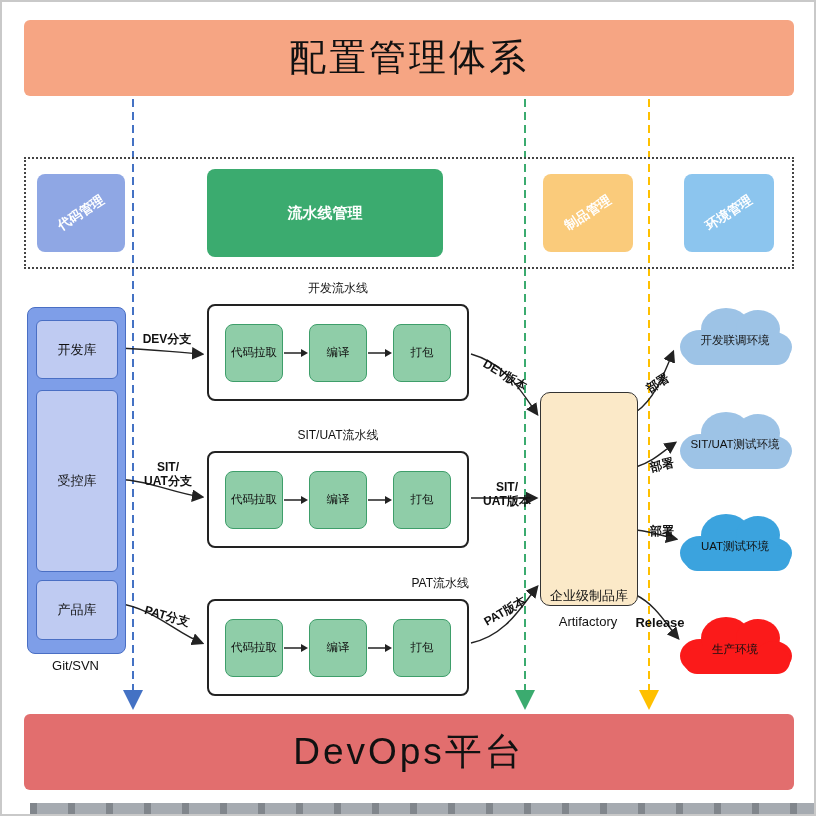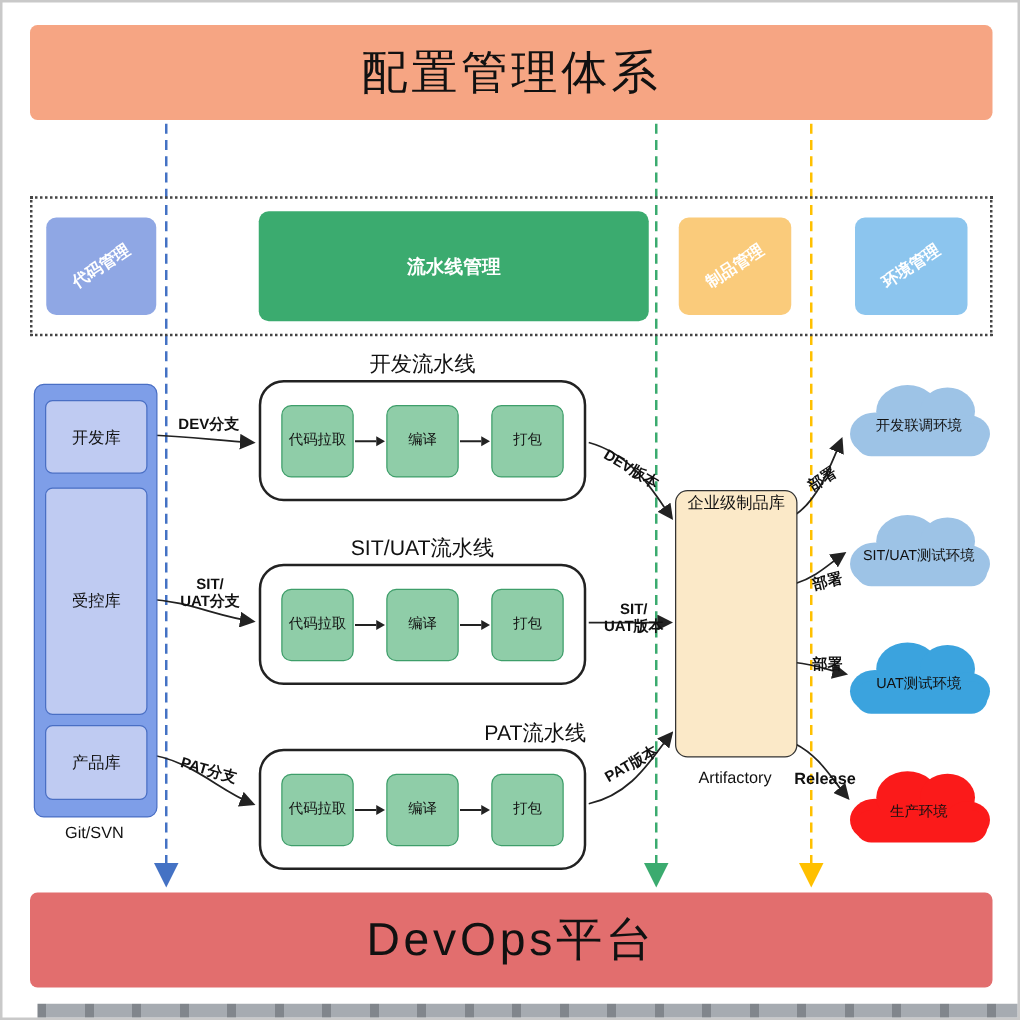--- a/index.html
+++ b/index.html
@@ -12,44 +12,44 @@
   
   .banner{left:22px;width:770px;height:76px;border-radius:6px;
     display:flex;align-items:center;justify-content:center;}
   .banner.top{top:18px;background:var(--header-bg);}
   .banner.bottom{top:712px;background:var(--footer-bg);}
   .banner span{font-size:37px;font-weight:normal;color:#111;letter-spacing:3px;}
   
   .legend{left:22px;top:155px;width:770px;height:112px;border:2px dotted #444;box-sizing:border-box;}
   .lgbox{display:flex;align-items:center;justify-content:center;border-radius:8px;color:#fff;font-weight:bold;}
   .lg-code{left:35px;top:172px;width:88px;height:78px;background:var(--code-bg);font-size:13px;}
-  .lg-pipe{left:205px;top:167px;width:312px;height:88px;background:var(--pipeline-bg);font-size:15px;}
+  .lg-pipe{left:205px;top:167px;width:236px;height:88px;background:var(--pipeline-bg);font-size:15px;}
   .lg-art{left:541px;top:172px;width:90px;height:78px;background:var(--artifact-mgmt-bg);font-size:13px;}
   .lg-env{left:682px;top:172px;width:90px;height:78px;background:var(--env-mgmt-bg);font-size:13px;}
   .tilt{transform:rotate(-33deg);display:inline-block;}
   
   .repo-outer{left:25px;top:305px;width:97px;height:345px;background:var(--repo-outer);
     border:1px solid #4a6fc4;border-radius:8px;}
   .repo{position:absolute;left:8px;width:80px;background:var(--repo-inner);border:1px solid #4a6fc4;
     border-radius:6px;display:flex;align-items:center;justify-content:center;font-size:13px;color:#111;}
   .repo.r1{top:12px;height:57px;}
   .repo.r2{top:82px;height:180px;}
   .repo.r3{top:272px;height:58px;}
   .caption{font-size:13px;color:#111;text-align:center;}
   
-  .pl-title{left:205px;width:262px;text-align:center;font-size:17px;color:#111;}
-  .pbox{left:205px;width:262px;height:97px;background:#fff;border:2px solid #222;border-radius:20px;
+  .pl-title{left:205px;width:262px;text-align:center;font-size:12px;color:#111;}
+  .pbox{left:205px;width:262px;height:97px;background:#fff;border:2px solid #222;border-radius:8px;
     display:flex;align-items:center;justify-content:space-between;padding:0 16px;box-sizing:border-box;}
   .step{width:58px;height:58px;background:var(--step-bg);border:1.5px solid #3e9e6a;border-radius:8px;
     display:flex;align-items:center;justify-content:center;font-size:11.5px;color:#111;
     text-align:center;line-height:1.2;padding:2px;box-sizing:border-box;}
   .sarr{flex:none;display:flex;align-items:center;}
   
   .artifact{left:538px;top:390px;width:96px;height:212px;background:var(--artifact-repo-bg);
-    border:1.5px solid #333;border-radius:10px;display:flex;align-items:flex-start;justify-content:center;
+    border:1.5px solid #333;border-radius:10px;display:flex;align-items:flex-end;justify-content:center;
     font-size:13px;color:#111;}
   
   .cloud{width:130px;height:80px;left:668px;}
   .cloud svg{position:absolute;left:0;top:0;}
   .cloud .clabel{position:absolute;left:0;top:0;width:100%;height:100%;display:flex;align-items:center;
     justify-content:center;padding-top:10px;box-sizing:border-box;font-size:11.5px;color:#111;text-align:center;}
   
   .alabel{font-size:12px;font-weight:bold;color:#111;white-space:pre-line;text-align:center;line-height:1.2;}
   
   #connectors{position:absolute;left:0;top:0;pointer-events:none;}

